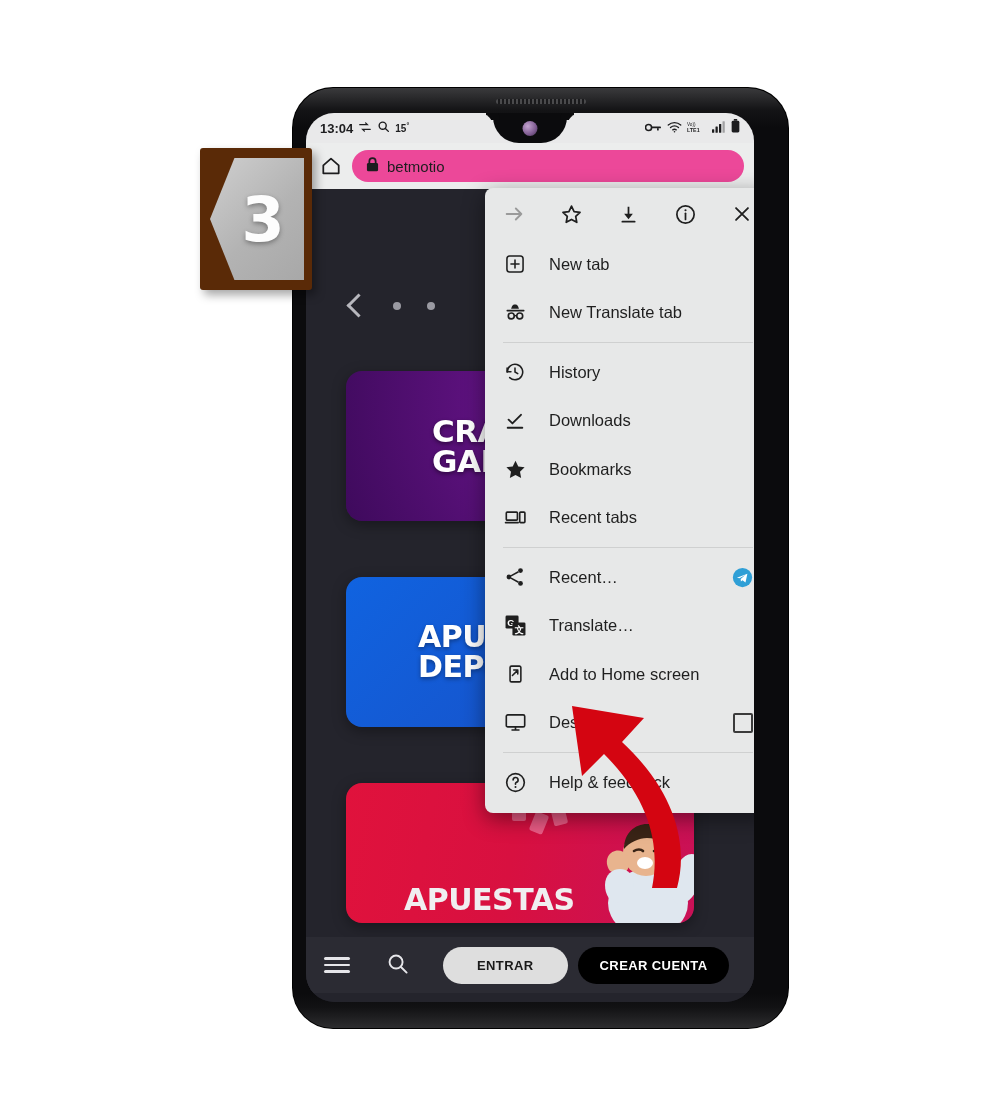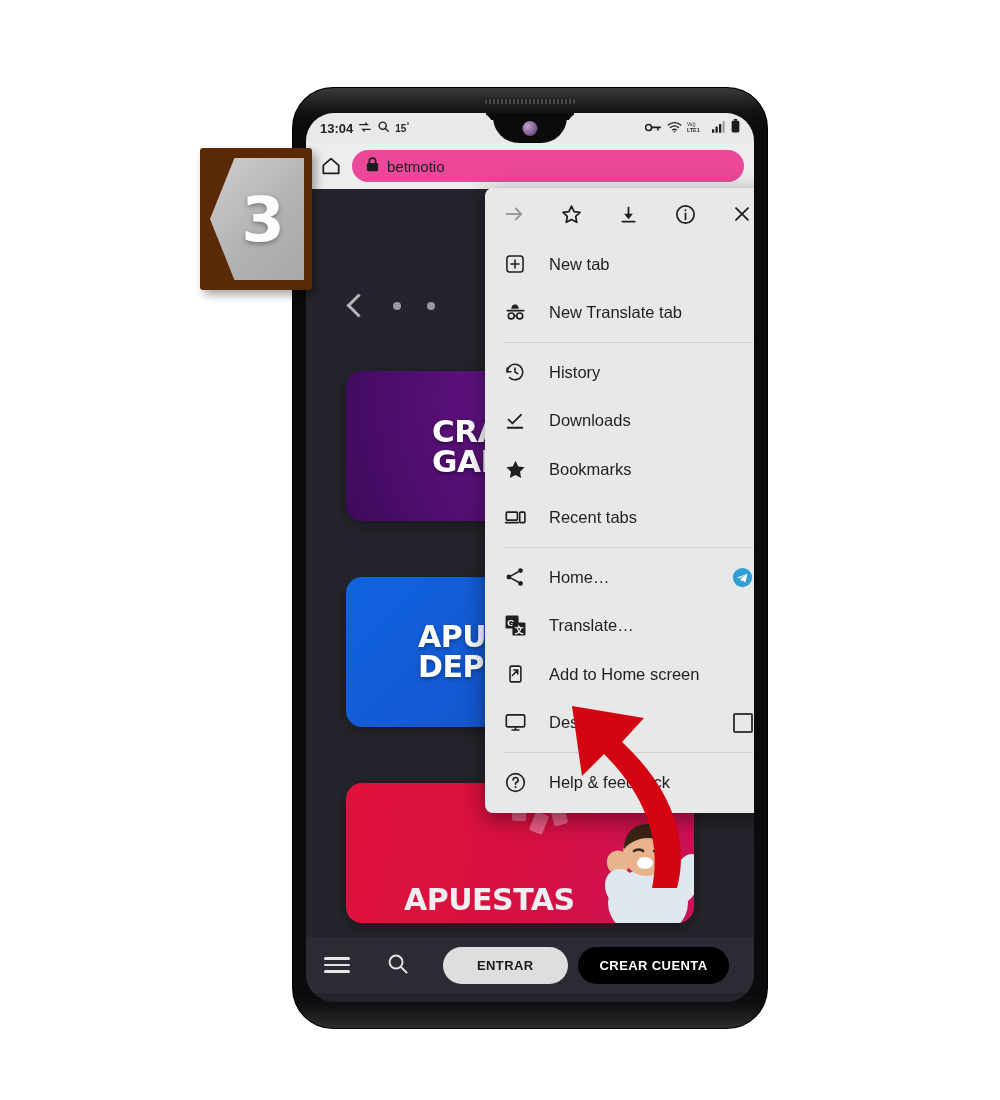--- a/index.html
+++ b/index.html
@@ -13,20 +13,21 @@
 
   
   #phone-frame{
     position:absolute;
     left:293px; top:88px;
     width:474px; height:940px;
     background:#0b0b0d;
     border-radius:40px;
     box-shadow:0 0 0 1px #000;
     overflow:hidden;
+    padding-left:21px;
   }
   #phone-bezel-highlight{
     position:absolute; left:0; top:0; right:0; height:40px;
     background:linear-gradient(180deg,#3a3a3c 0%, #141416 55%, #0b0b0d 100%);
     border-radius:40px 40px 0 0;
     pointer-events:none;
   }
   #phone-bezel-bottom{
     position:absolute; left:0; bottom:0; right:0; height:34px;
     background:linear-gradient(0deg,#2d2d2f 0%, #121214 60%, #0b0b0d 100%);
@@ -510,21 +511,21 @@
 
       <div class="menu-item">
         <span class="mi-icon">
           <svg width="22" height="22" viewBox="0 0 24 24" fill="#1f1f1f">
             <circle cx="18" cy="5" r="2.6"></circle>
               <circle cx="5.4" cy="12" r="2.6"></circle>
               <circle cx="18" cy="19" r="2.6"></circle>
             <path d="M7.6 10.8l8.2-4.5M7.6 13.2l8.2 4.5" stroke="#1f1f1f" stroke-width="1.7" fill="none"></path>
           </svg>
         </span>
-        <span class="mi-label">Home…</span>
+        <span class="mi-label">Recent…</span>
         <span class="mi-trailing">
           <svg width="21" height="21" viewBox="0 0 24 24">
             <circle cx="12" cy="12" r="11" fill="#2f9fd6"></circle>
             <path d="M5.6 12.2l12-4.6-2.2 10-3.4-2.6-1.8 1.7-.3-3.1 5.3-4.6-6.6 3.9z" fill="#ffffff"></path>
           </svg>
         </span>
       </div>
       <div class="menu-item">
         <span class="mi-icon">
           <svg width="23" height="23" viewBox="0 0 24 24">

